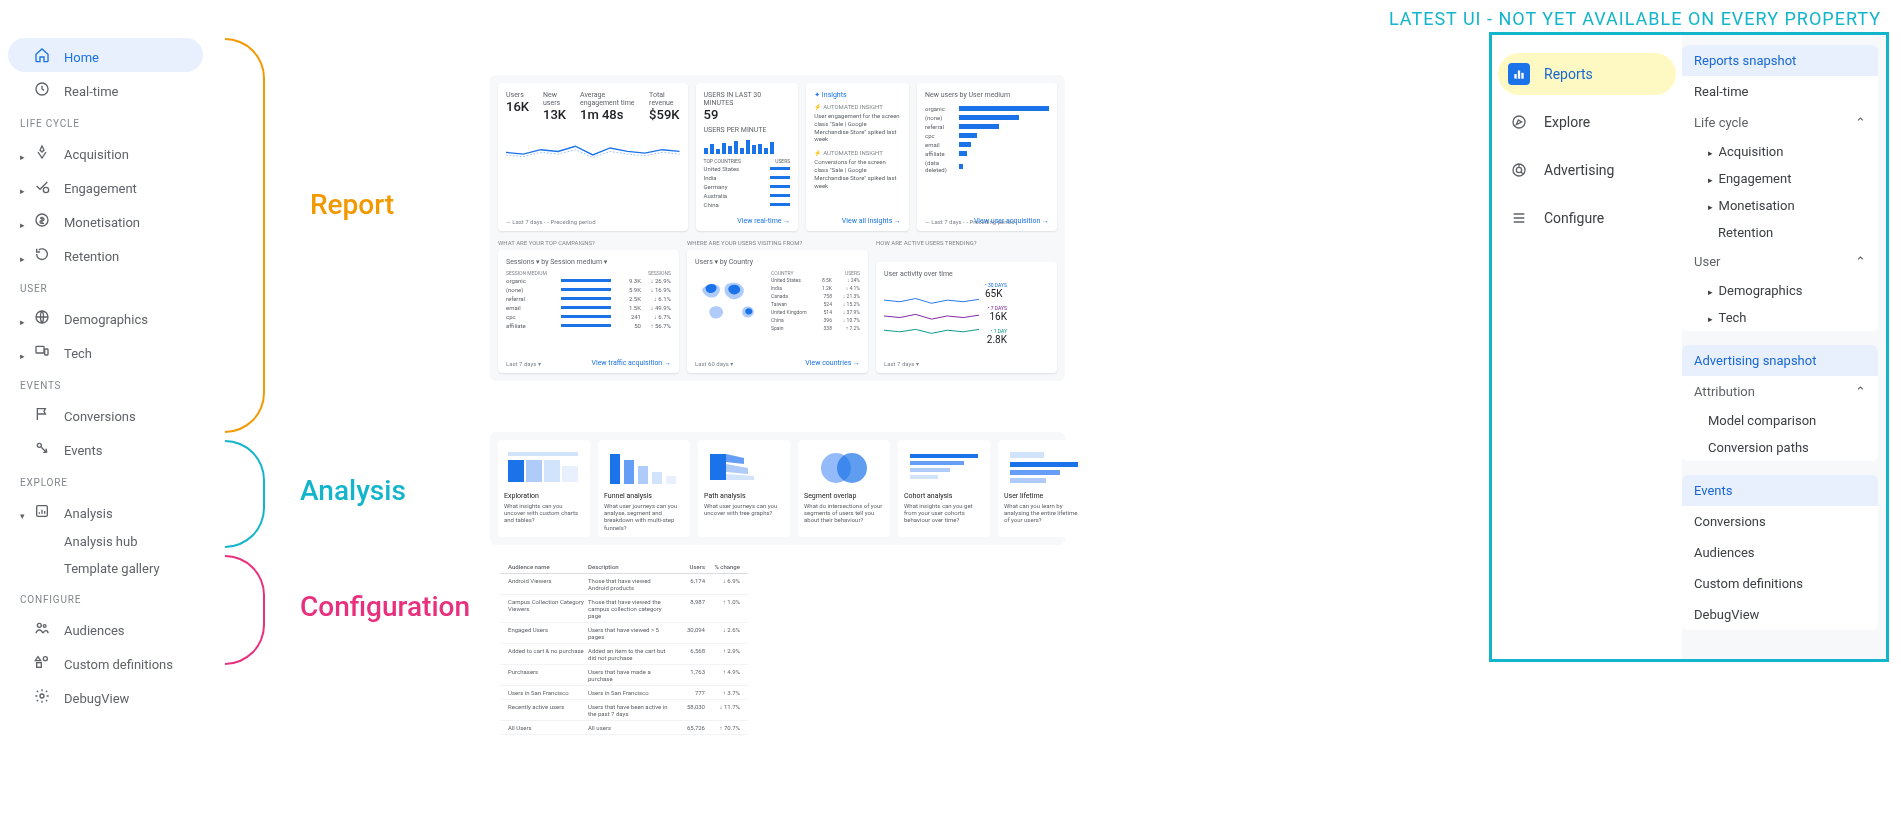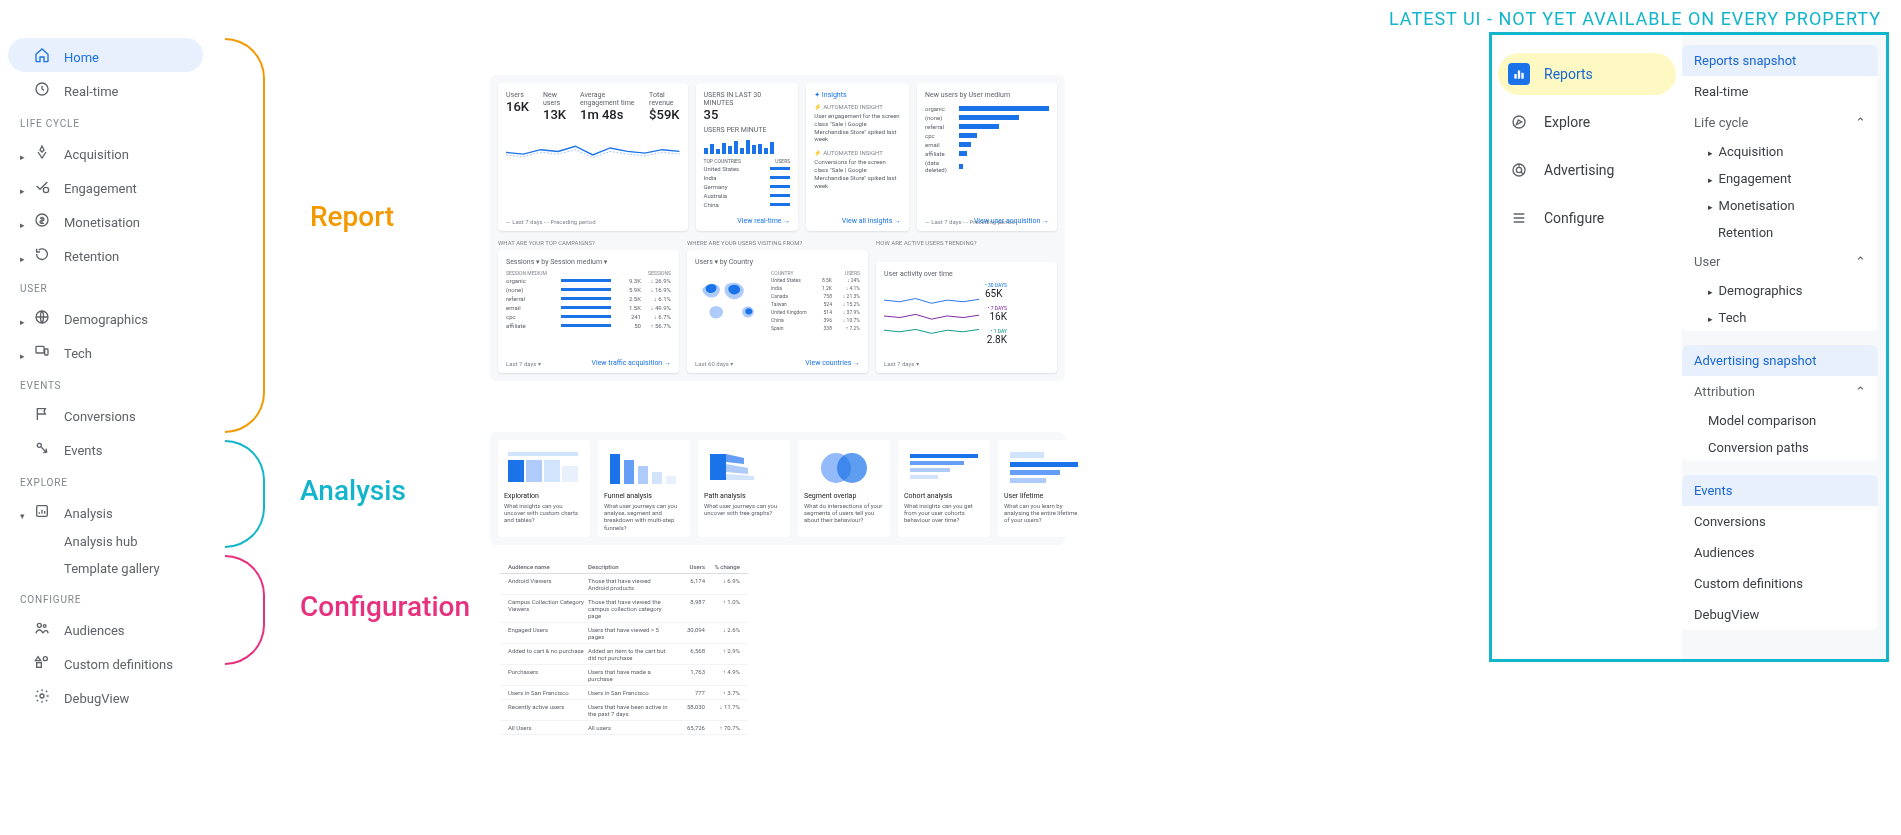--- a/index.html
+++ b/index.html
@@ -378,21 +378,21 @@
         <svg width="16" height="16" viewBox="0 0 24 24" fill="none" stroke="currentColor" stroke-width="2">
           <circle cx="12" cy="12" r="3"></circle>
           <path d="M12 2v3M12 19v3M4.2 4.2l2 2M17.8 17.8l2 2M2 12h3M19 12h3M4.2 19.8l2-2M17.8 6.2l2-2"></path>
         </svg>
       </span>
     <span>DebugView</span>
   </div>
 </div>
 
 <div class="bracket c-orange" style="left:225px; top:38px; height:395px;"></div>
-<div class="bracket-label c-orange" style="left:310px; top:200px;">Report</div>
+<div class="bracket-label c-orange" style="left:310px; top:188px;">Report</div>
 
 <div class="bracket c-cyan" style="left:225px; top:440px; height:108px;"></div>
 <div class="bracket-label c-cyan" style="left:300px; top:474px;">Analysis</div>
 
 <div class="bracket c-pink" style="left:225px; top:555px; height:110px;"></div>
 <div class="bracket-label c-pink" style="left:300px; top:590px;">Configuration</div>
 
 <div class="preview" style="left:490px; top:75px; width:575px;">
   <div class="row" style="margin-bottom:8px;">
     <div class="card" style="flex:1.4; padding-bottom:22px;">
@@ -415,21 +415,21 @@
           </div>
       </div>
       <svg width="100%" height="40" viewBox="0 0 200 40">
         <polyline fill="none" stroke="#1a73e8" stroke-width="1.5" points="0,25 20,27 40,22 60,24 80,18 100,28 120,20 140,24 160,26 180,22 200,24"></polyline>
         <polyline fill="none" stroke="#1a73e8" stroke-width="1" stroke-dasharray="2,2" opacity="0.5" points="0,28 20,30 40,25 60,27 80,22 100,31 120,24 140,27 160,29 180,25 200,27"></polyline>
       </svg>
       <div class="greylabel">— Last 7 days  - - Preceding period</div>
     </div>
     <div class="card" style="flex:0.7; padding-bottom:22px;">
       <div class="metric-sub">USERS IN LAST 30 MINUTES</div>
-      <div class="metric-num">35</div>
+      <div class="metric-num">59</div>
       <div class="metric-sub" style="margin-top:4px;">USERS PER MINUTE</div>
       <div class="bars" style="height:16px; margin:4px 0;">
           <span style="height:40%"></span>
           <span style="height:60%"></span>
           <span style="height:30%"></span>
           <span style="height:70%"></span>
           <span style="height:50%"></span>
           <span style="height:80%"></span>
           <span style="height:40%"></span>
           <span style="height:90%"></span>

